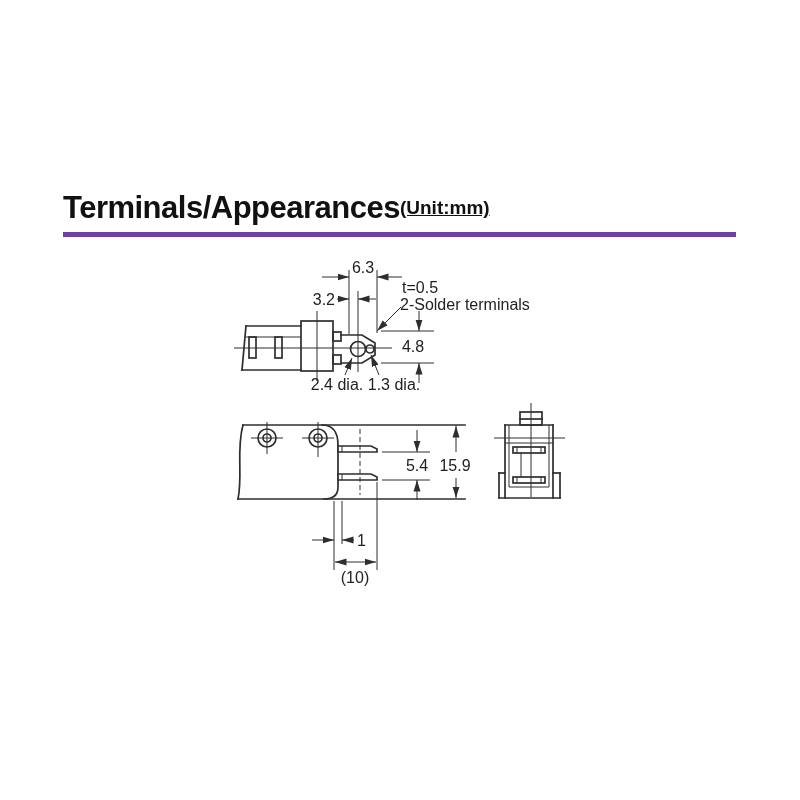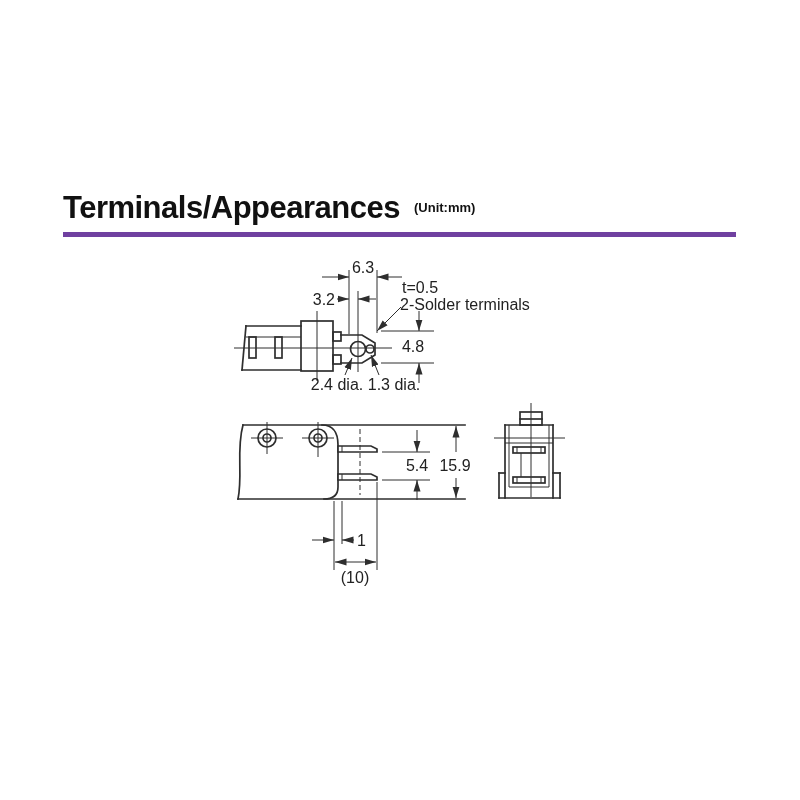--- a/index.html
+++ b/index.html
@@ -1,19 +1,19 @@
 <!DOCTYPE html>
 <html><head>
 <meta charset="utf-8">
 <style>
   html,body{margin:0;padding:0;background:#ffffff;}
   body{width:800px;height:800px;position:relative;font-family:"Liberation Sans",sans-serif;overflow:hidden;}
   .header{position:absolute;left:63px;top:186px;width:673px;}
   .header h1{margin:0;font-size:31px;font-weight:bold;color:#111;line-height:44px;letter-spacing:-0.5px;display:flex;align-items:flex-end;}
-  .header .unit{font-size:13px;font-weight:bold;margin-left:14px;letter-spacing:0;}
+  .header .unit{font-size:19px;font-weight:bold;letter-spacing:0;text-decoration:underline;}
   .rule{height:5px;background:#7040a0;margin-top:2px;}
   svg{position:absolute;left:0;top:0;}
   .t{font-family:"Liberation Sans",sans-serif;font-size:16px;fill:#222;}
   .thick{stroke:#2e2e2e;stroke-width:1.7;fill:none;stroke-linecap:square;}
   .thin{stroke:#2e2e2e;stroke-width:1;fill:none;}
   .whitefill{fill:#ffffff;stroke:#2e2e2e;stroke-width:1.7;}
 </style>
 </head>
 <body>
 

